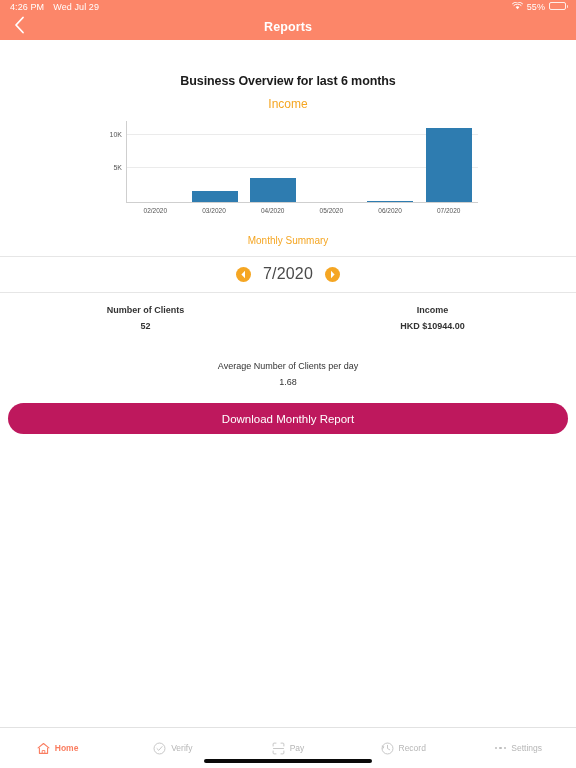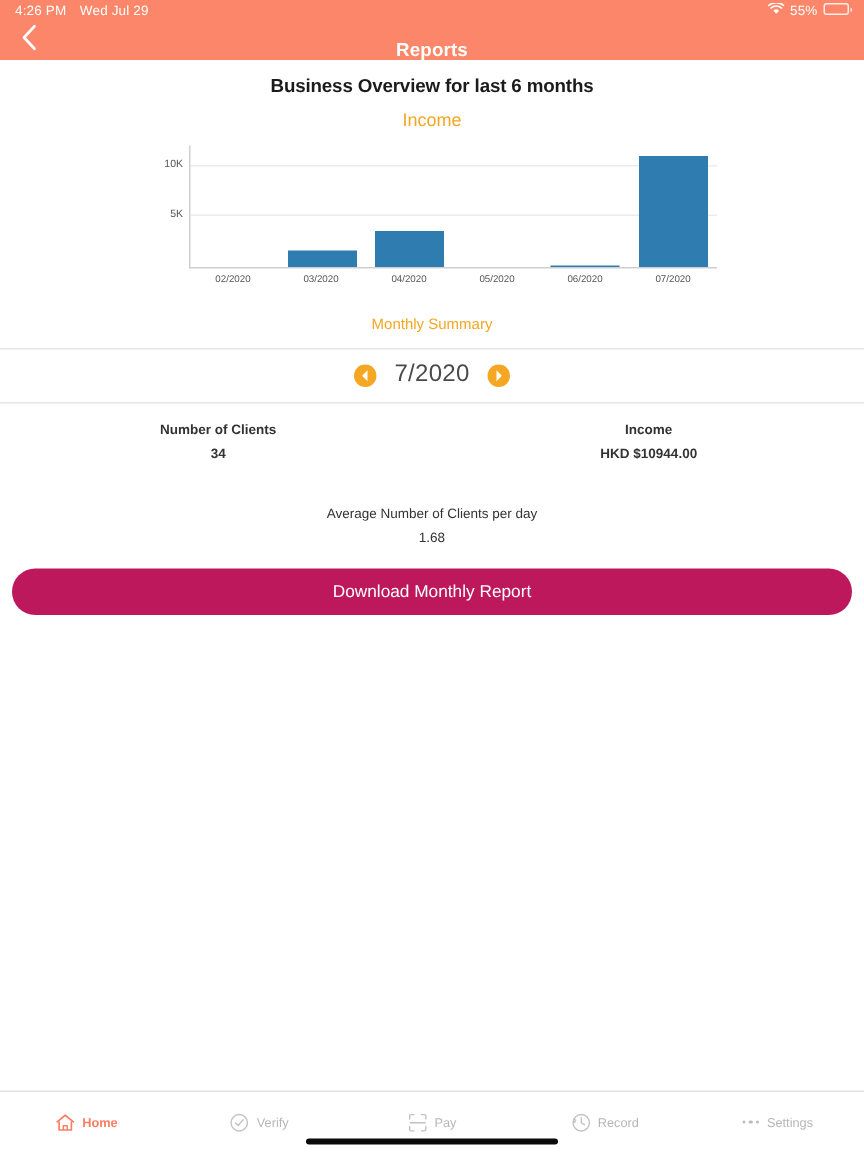--- a/index.html
+++ b/index.html
@@ -59,21 +59,21 @@
     background: #ffffff;
     border-radius: 1px;
   }
 
   
   .navbar {
     height: 26px;
     background: #fc8669;
     position: relative;
     display: flex;
-    align-items: flex-end;
+    align-items: center;
     justify-content: center;
   }
   .nav-back {
     position: absolute;
     left: 6px;
     top: 50%;
     transform: translateY(-50%);
     width: 26px; height: 24px;
     display: flex; align-items: center; justify-content: center;
     cursor: pointer;
@@ -84,20 +84,21 @@
     font-weight: bold;
     letter-spacing: 0.1px;
   }
 
   
   .content { background: #ffffff; }
 
   .chart-card {
     padding-top: 10px;
     padding-bottom: 6px;
+    margin-top: 24px;
   }
   .chart-title {
     text-align: center;
     font-size: 12.5px;
     font-weight: bold;
     color: #1b1b1b;
     margin: 0 0 9px 0;
     letter-spacing: -0.1px;
   }
   .chart-subtitle {
@@ -387,21 +388,21 @@
             <path d="M2 0.8 L5.6 4.5 L2 8.2 Z" fill="#ffffff"></path>
           </svg>
       </span>
     </div>
   </div>
   <div class="hr"></div>
 
   <div class="stats-row">
     <div class="stat">
       <div class="stat-label">Number of Clients</div>
-      <div class="stat-value">34</div>
+      <div class="stat-value">52</div>
     </div>
     <div class="stat">
       <div class="stat-label">Income</div>
       <div class="stat-value">HKD $10944.00</div>
     </div>
   </div>
 
   <div class="stat-center">
     <div class="stat-label">Average Number of Clients per day</div>
     <div class="stat-value">1.68</div>

